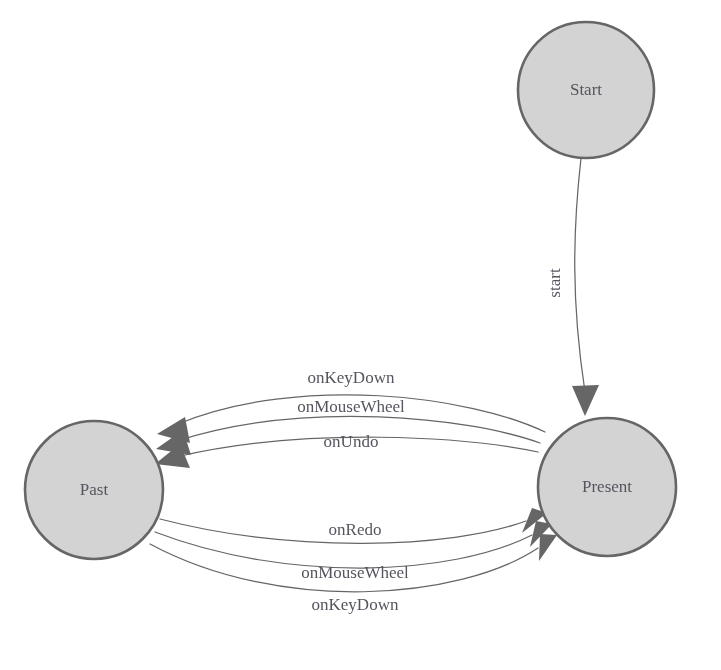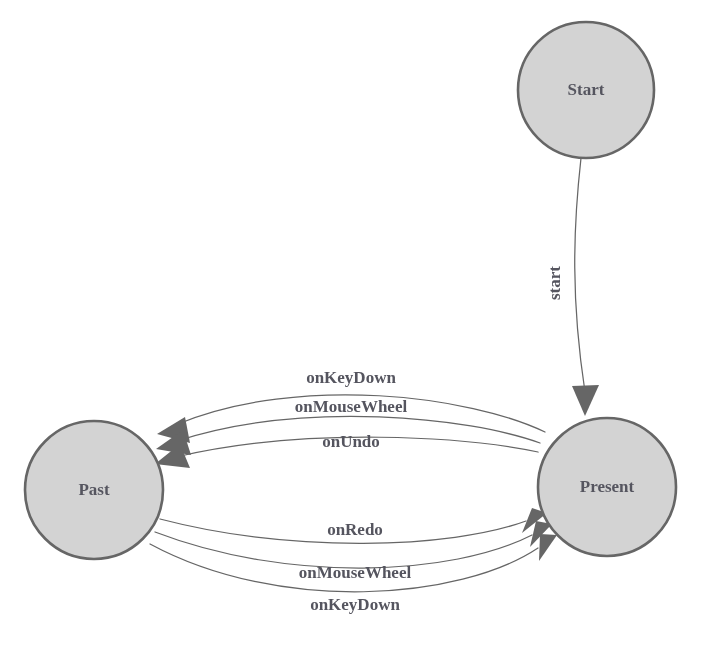--- a/index.html
+++ b/index.html
@@ -12,21 +12,20 @@
     width: 721px;
     height: 670px;
     font-family: "Liberation Serif", "DejaVu Serif", serif;
     overflow: hidden;
   }
   #diagram-root {
     position: relative;
     width: 721px;
     height: 670px;
     background: #b91c1c;
-    font-weight: bold;
   }
   svg#state-diagram {
     display: block;
     width: 721px;
     height: 670px;
   }
   .node-circle {
     stroke-width: 2.6;
   }
   .node-label {

